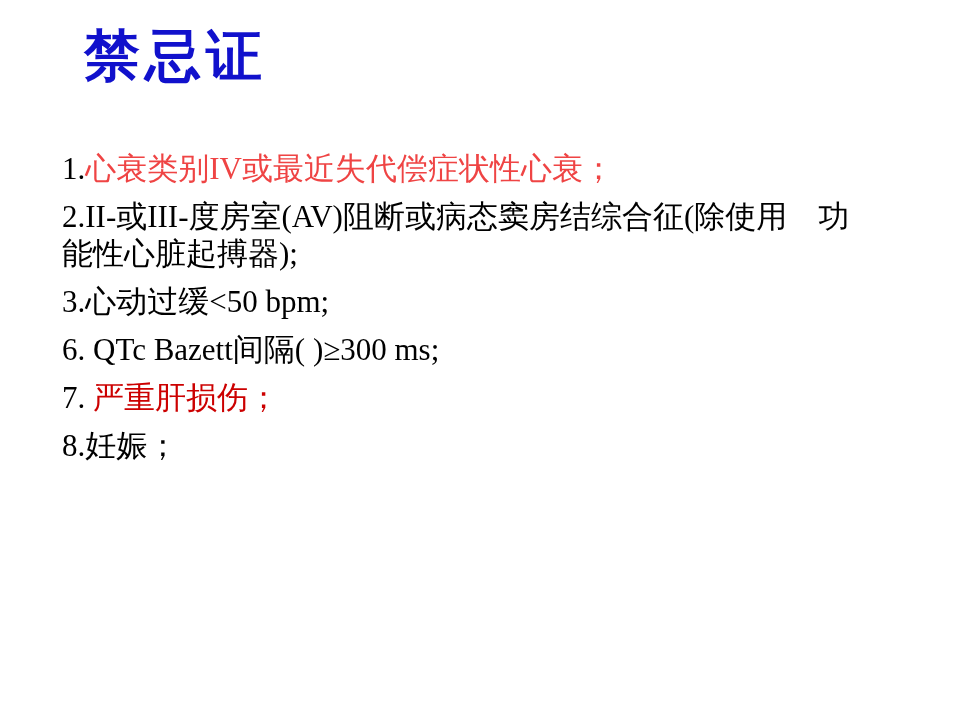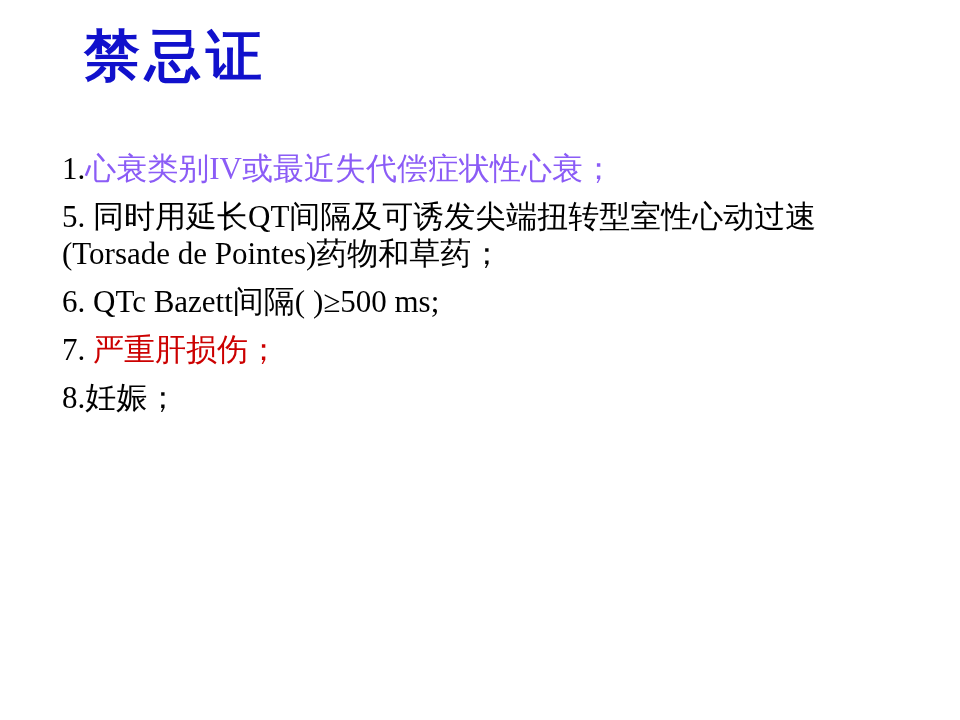--- a/index.html
+++ b/index.html
@@ -43,28 +43,29 @@
     color: #000000;
   }
 </style>
 </head>
 <body>
 
 <div class="slide">
   <h1 class="title" style="color: rgb(17, 17, 204);">禁忌证</h1>
 
   <div class="body">
-    <p class="item"><span class="prefix">1.</span><span style="color: #8b5cf6;">心衰类别IV或最近失代偿症状性心衰；</span></p>
+    <p class="item"><span class="prefix">1.</span><span style="color: #ef4444;">心衰类别IV或最近失代偿症状性心衰；</span></p>
+
+    <p class="item"><span class="prefix">2.</span><span style="color: rgb(0, 0, 0);">II-或III-度房室(AV)阻断或病态窦房结综合征(除使用　功
+能性心脏起搏器);</span></p>
+
+    <p class="item"><span class="prefix">3.</span><span style="color: rgb(0, 0, 0);">心动过缓&lt;50 bpm;</span></p>
 
 
 
-
-    <p class="item"><span class="prefix">5. </span><span style="color: rgb(0, 0, 0);">同时用延长QT间隔及可诱发尖端扭转型室性心动过速
-(Torsade de Pointes)药物和草药；</span></p>
-
-    <p class="item"><span class="prefix">6. </span><span style="color: rgb(0, 0, 0);">QTc Bazett间隔( )≥500 ms;</span></p>
+    <p class="item"><span class="prefix">6. </span><span style="color: rgb(0, 0, 0);">QTc Bazett间隔( )≥300 ms;</span></p>
 
     <p class="item"><span class="prefix">7. </span><span style="color: rgb(204, 0, 0); text-align: center;">严重肝损伤；</span></p>
 
     <p class="item"><span class="prefix">8.</span><span style="color: rgb(0, 0, 0);">妊娠；</span></p>
 
   </div>
 </div>
 
 </body></html>

